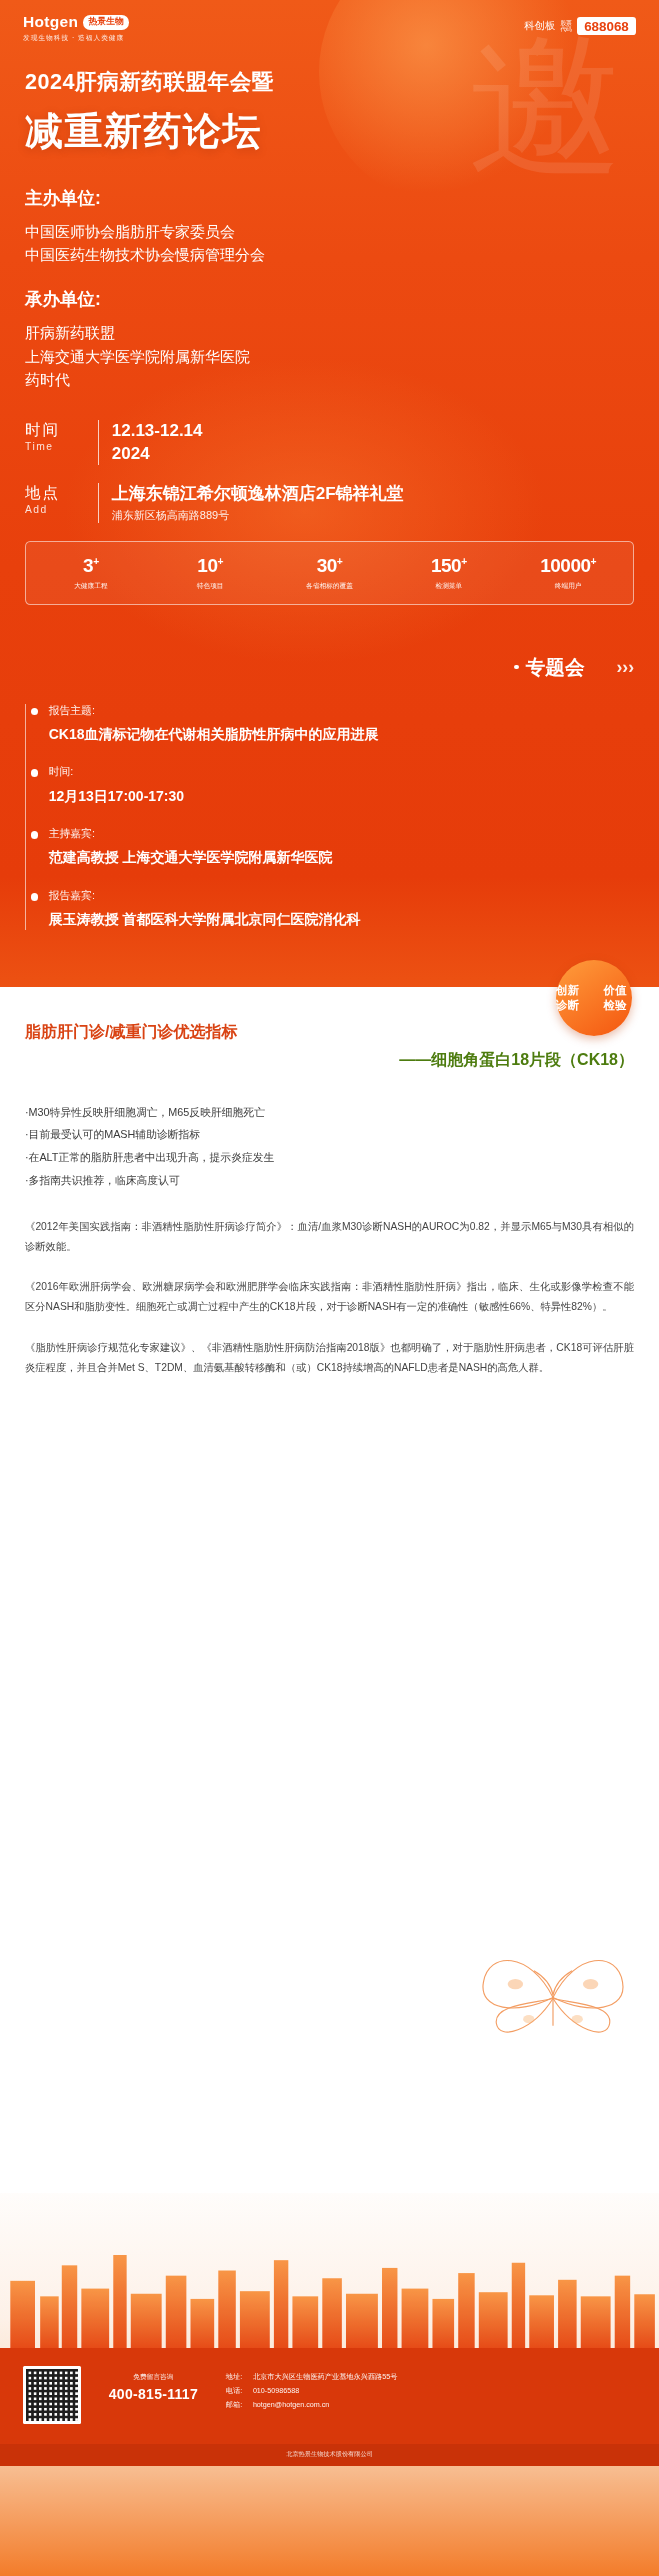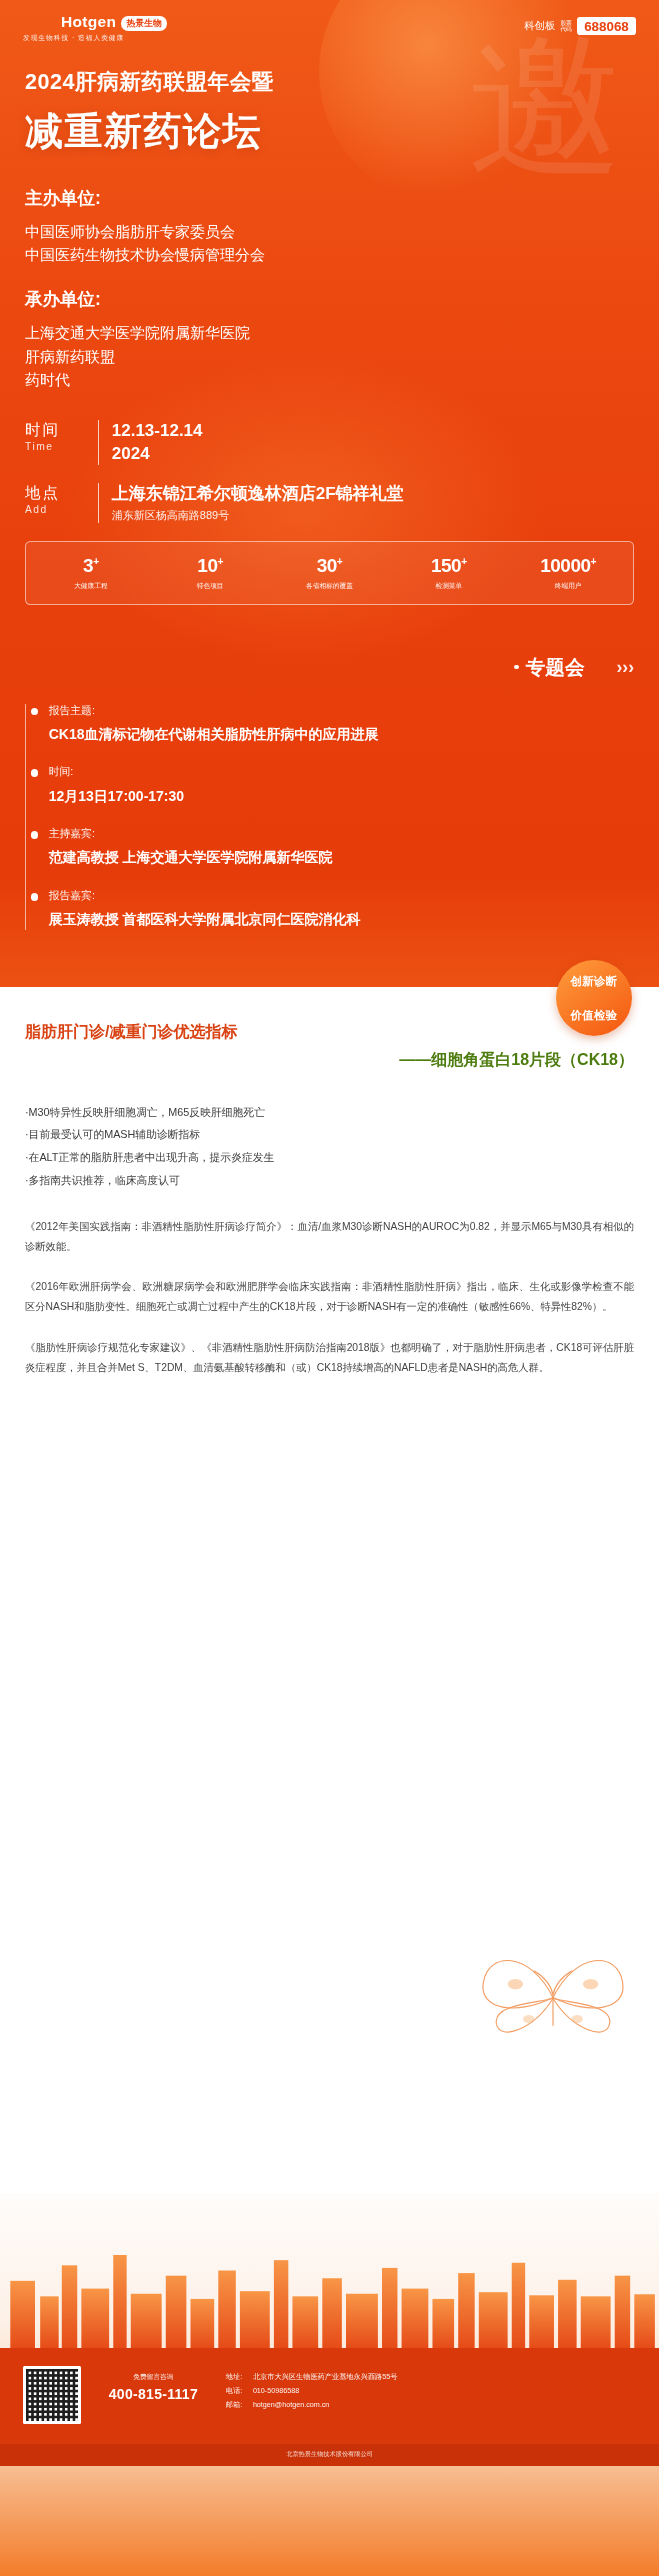--- a/index.html
+++ b/index.html
@@ -45,21 +45,21 @@
     user-select: none;
   }
 
   
   .topbar {
     position: relative;
     display: flex; align-items: flex-start; justify-content: space-between;
     padding: 13.4px 23px 0 23px;
   }
   .logo-wrap { display: flex; flex-direction: column; gap: 3.1px; }
-  .logo-row { display: flex; align-items: flex-end; gap: 5.2px; margin-left: 38px; }
+  .logo-row { display: flex; align-items: center; gap: 5.2px; }
   .logo-en {
     font-size: 15.5px; font-weight: bold; letter-spacing: 0.3px;
     color: #fff;
   }
   .logo-badge {
     background: #fff; color: #e8420f;
     border-radius: 7.2px; padding: 1.5px 5.2px;
     font-size: 8.8px; font-weight: bold;
     display: inline-block;
   }
@@ -161,21 +161,21 @@
     margin-top: 57px;
     background: #fff;
     color: #333;
     padding: 33px 25px 41px 25px;
     min-height: 1206px;
   }
   .seal {
     position: absolute; right: 27px; top: -27px;
     width: 76px; height: 76px; border-radius: 50%;
     background: linear-gradient(145deg,#ff9d3c,#f4560f);
-    color: #fff; display: flex; flex-direction: column;
+    color: #fff; display: flex; flex-direction: row;
     align-items: center; justify-content: center; gap: 19px;
     box-shadow: 0 3.1px 9.3px rgba(190,60,10,.35);
     font-weight: bold;
   }
   .seal span { font-size: 11.3px; letter-spacing: 0.5px; }
   .hl-1 {
     font-size: 16px; font-weight: bold; color: #d94313;
     line-height: 1.55;
   }
   .hl-2 {
@@ -266,22 +266,22 @@
     <div class="title-1">2024肝病新药联盟年会暨</div>
     <div class="title-2">减重新药论坛</div>
   </div>
 
   <div class="org-block">
     <div class="org-head">主办单位:</div>
     <div class="org-item">中国医师协会脂肪肝专家委员会</div>
     <div class="org-item">中国医药生物技术协会慢病管理分会</div>
     <div class="org-gap"></div>
     <div class="org-head">承办单位:</div>
+    <div class="org-item">肝病新药联盟</div>
     <div class="org-item">上海交通大学医学院附属新华医院</div>
-    <div class="org-item">肝病新药联盟</div>
     <div class="org-item">药时代</div>
   </div>
 
   <div class="info-block">
     <div class="info-row">
       <div class="info-key">
         <div class="cn">时间</div>
         <div class="en">Time</div>
       </div>
       <div class="info-div"></div>

